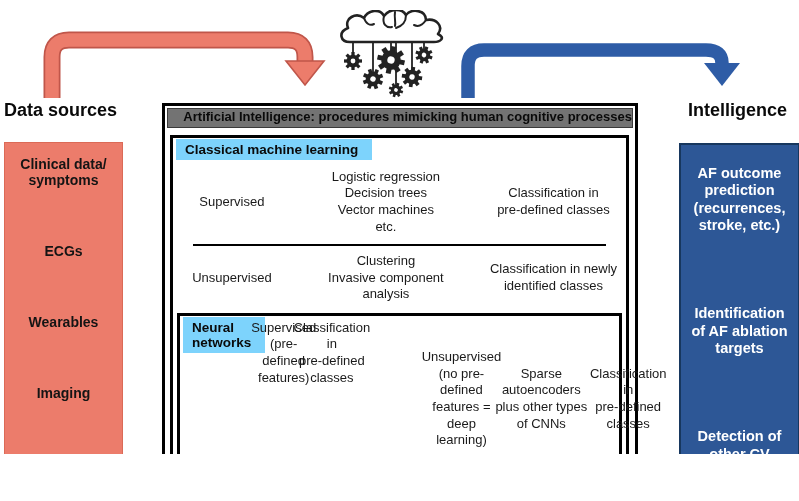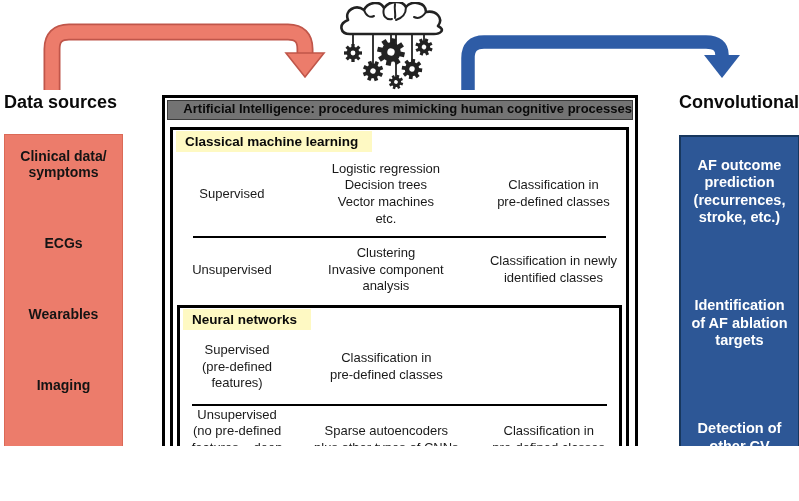--- a/index.html
+++ b/index.html
@@ -1,44 +1,44 @@
 <!DOCTYPE html>
 <html><head>
 <meta charset="utf-8">
 <style>
   html,body{margin:0;padding:0;background:#fff;}
   .canvas{
     position:relative;width:799px;height:446px;background:#fff;overflow:hidden;
-    font-family:"Liberation Sans", sans-serif;color:#111;
+    font-family:"Liberation Sans", sans-serif;color:#111;margin-top:8px;
   }
   .pre{white-space:pre-line;}
   .heading{position:absolute;font-weight:bold;font-size:18px;color:#0a0a0a;}
   #ds-heading{left:4px;top:92px;width:120px;}
   #app-heading{left:679px;top:92px;width:117px;text-align:center;}
 
   .side-box{position:absolute;display:flex;flex-direction:column;justify-content:space-between;
     text-align:center;font-weight:bold;line-height:1.16;}
   #ds-box{left:4px;top:134px;width:113px;height:332px;background:#EC7C6B;border:1px solid #DB6A57;
     padding:13px 2px;font-size:14px;color:#141414;}
   #app-box{left:679px;top:135px;width:115px;height:333px;background:#2D5796;border:2px solid #17375E;
     padding:20px 1px;font-size:14.5px;color:#fff;line-height:1.2;}
 
   .ai-box{position:absolute;left:162px;top:95px;width:470px;height:396px;border:3px solid #000;background:#fff;}
   .ai-title{margin:2px 2px 0 2px;background:#737373;border:1px solid #3a3a3a;
     font-weight:bold;font-size:13px;text-align:right;padding:0 0 3px 0;color:#0a0a0a;}
   .cml-box{position:absolute;left:5px;top:29px;width:453px;height:353px;border:3px solid #000;
     display:flex;flex-direction:column;background:#fff;}
-  .chip{align-self:flex-start;margin:1px 0 0 3px;background:#fef9c3;
+  .chip{align-self:flex-start;margin:1px 0 0 3px;background:#7dd3fc;
     font-weight:bold;font-size:13.5px;padding:3px 14px 3px 9px;color:#0a0a0a;}
   .mlrow{display:grid;grid-template-columns:26% 42% 32%;align-items:center;justify-items:center;
     text-align:center;font-size:13px;line-height:1.28;color:#1a1a1a;}
   .r1{height:84px;}
   .r2{height:64px;}
   .divider{border-top:2px solid #000;margin:0 20px;height:0;}
-  .nn-box{margin:3px 4px 6px 4px;flex:1;border:3px solid #000;display:flex;flex-direction:column;background:#fff;}
+  .nn-box{margin:3px 4px 6px 4px;flex:1;border:3px solid #000;display:flex;background:#fff;}
   .nn-box .divider{margin:0 12px;}
   .r3{height:74px;}
   .r4{flex:1;}
   .overlay{position:absolute;left:0;top:0;pointer-events:none;}
 </style>
 </head>
 <body>
 
 <div class="canvas">
 
@@ -155,21 +155,21 @@
 learning)</div>
           <div class="pre">Sparse autoencoders
 plus other types of CNNs</div>
           <div class="pre">Classification in
 pre-defined classes</div>
         </div>
       </div>
     </div>
   </div>
 
-  <div class="heading" id="app-heading">Convolutional</div>
+  <div class="heading" id="app-heading">Intelligence</div>
   <div class="side-box" id="app-box">
     <div class="pre">AF outcome
 prediction
 (recurrences,
 stroke, etc.)</div>
     <div class="pre">Identification
 of AF ablation
 targets</div>
     <div class="pre">Detection of
 other CV

